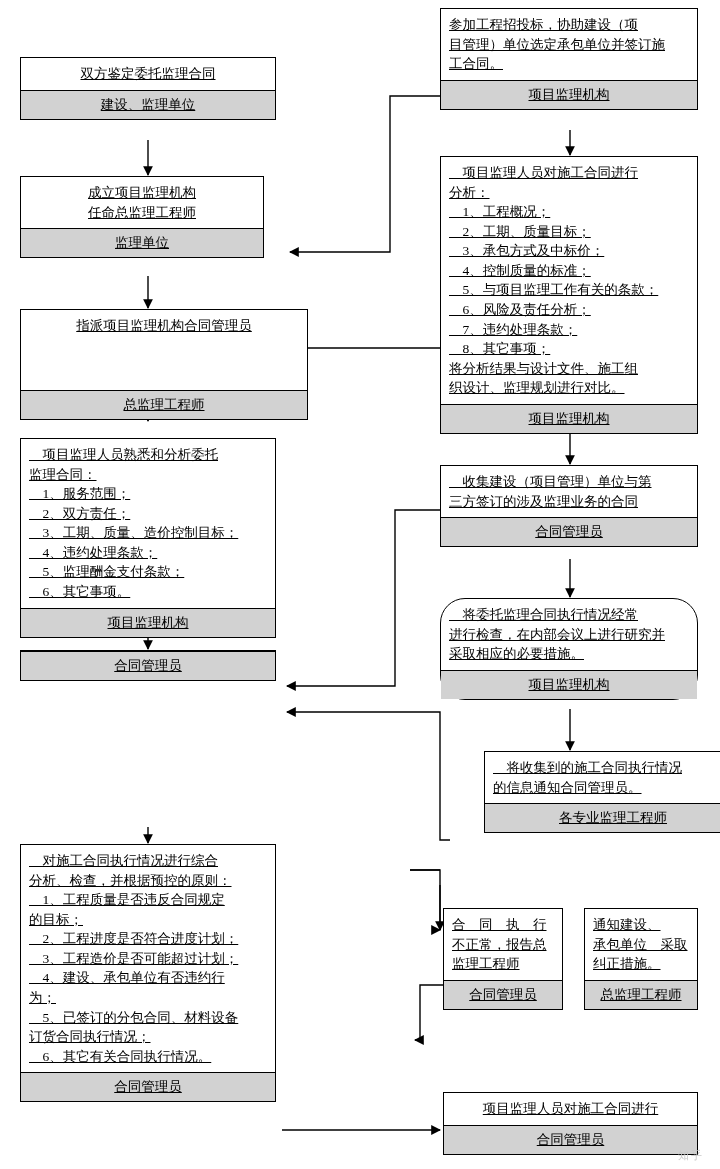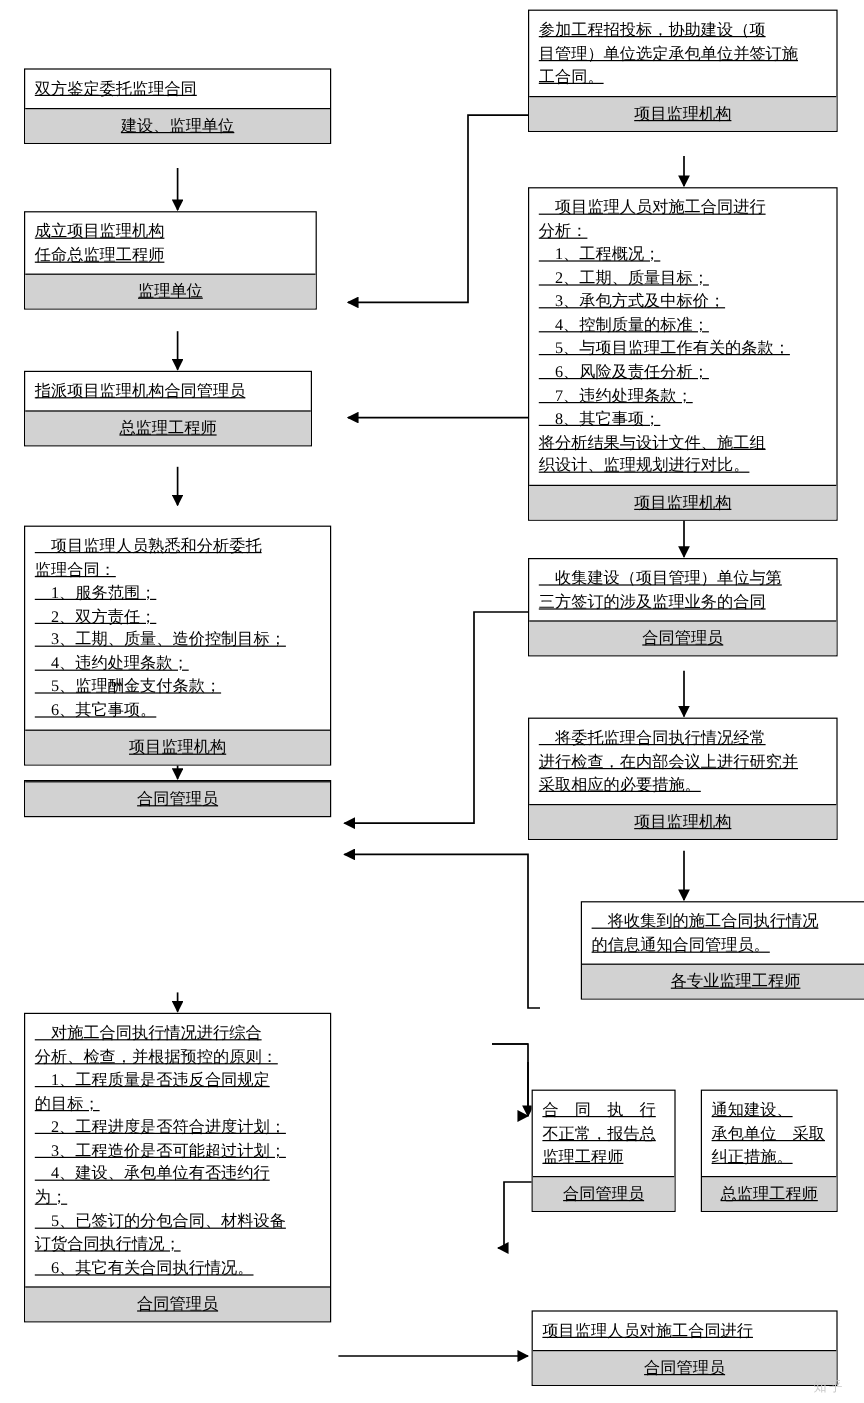--- a/index.html
+++ b/index.html
@@ -33,21 +33,21 @@
   .node .role{
     border-top:1px solid #000;
     background:#d2d2d2;
     text-align:center;
     font-size:13.5px;
     line-height:1.5;
     padding:4px 2px;
     color:#000;
     white-space:pre-wrap;
   }
-  .node.center .body{ }
+  .node.center .body{ text-align:center; }
 
   svg.arrows{
     position:absolute;left:0;top:0;
     width:720px;height:1169px;
     pointer-events:none;
   }
   .wm{
     position:absolute;
     right:16px;bottom:6px;
     font-size:11px;
@@ -110,21 +110,21 @@
     <div class="body">双方鉴定委托监理合同</div>
     <div class="role">建设、监理单位</div>
   </div>
 
   <div class="node center" style="left:20px;top:176px;width:244px;">
     <div class="body">成立项目监理机构
 任命总监理工程师</div>
     <div class="role">监理单位</div>
   </div>
 
-  <div class="node center" style="left:20px;top:309px;width:240px;">
+  <div class="node center" style="left:20px;top:309px;width:288px;gap:48px;">
     <div class="body">指派项目监理机构合同管理员</div>
     <div class="role">总监理工程师</div>
   </div>
 
   <div class="node" style="left:20px;top:422px;width:256px;margin-top:16px;">
     <div class="body">　项目监理人员熟悉和分析委托
 监理合同：
 　1、服务范围；
 　2、双方责任；
 　3、工期、质量、造价控制目标；
@@ -175,21 +175,21 @@
 织设计、监理规划进行对比。</div>
     <div class="role">项目监理机构</div>
   </div>
 
   <div class="node" style="left:440px;top:465px;width:258px;">
     <div class="body">　收集建设（项目管理）单位与第
 三方签订的涉及监理业务的合同</div>
     <div class="role">合同管理员</div>
   </div>
 
-  <div class="node" style="left:440px;top:598px;width:258px;">
+  <div class="node" style="left:440px;top:598px;width:258px;border-radius:25px;">
     <div class="body">　将委托监理合同执行情况经常
 进行检查，在内部会议上进行研究并
 采取相应的必要措施。</div>
     <div class="role">项目监理机构</div>
   </div>
 
   <div class="node" style="left:440px;top:751px;width:258px;margin-left:44px;">
     <div class="body">　将收集到的施工合同执行情况
 的信息通知合同管理员。</div>
     <div class="role">各专业监理工程师</div>

